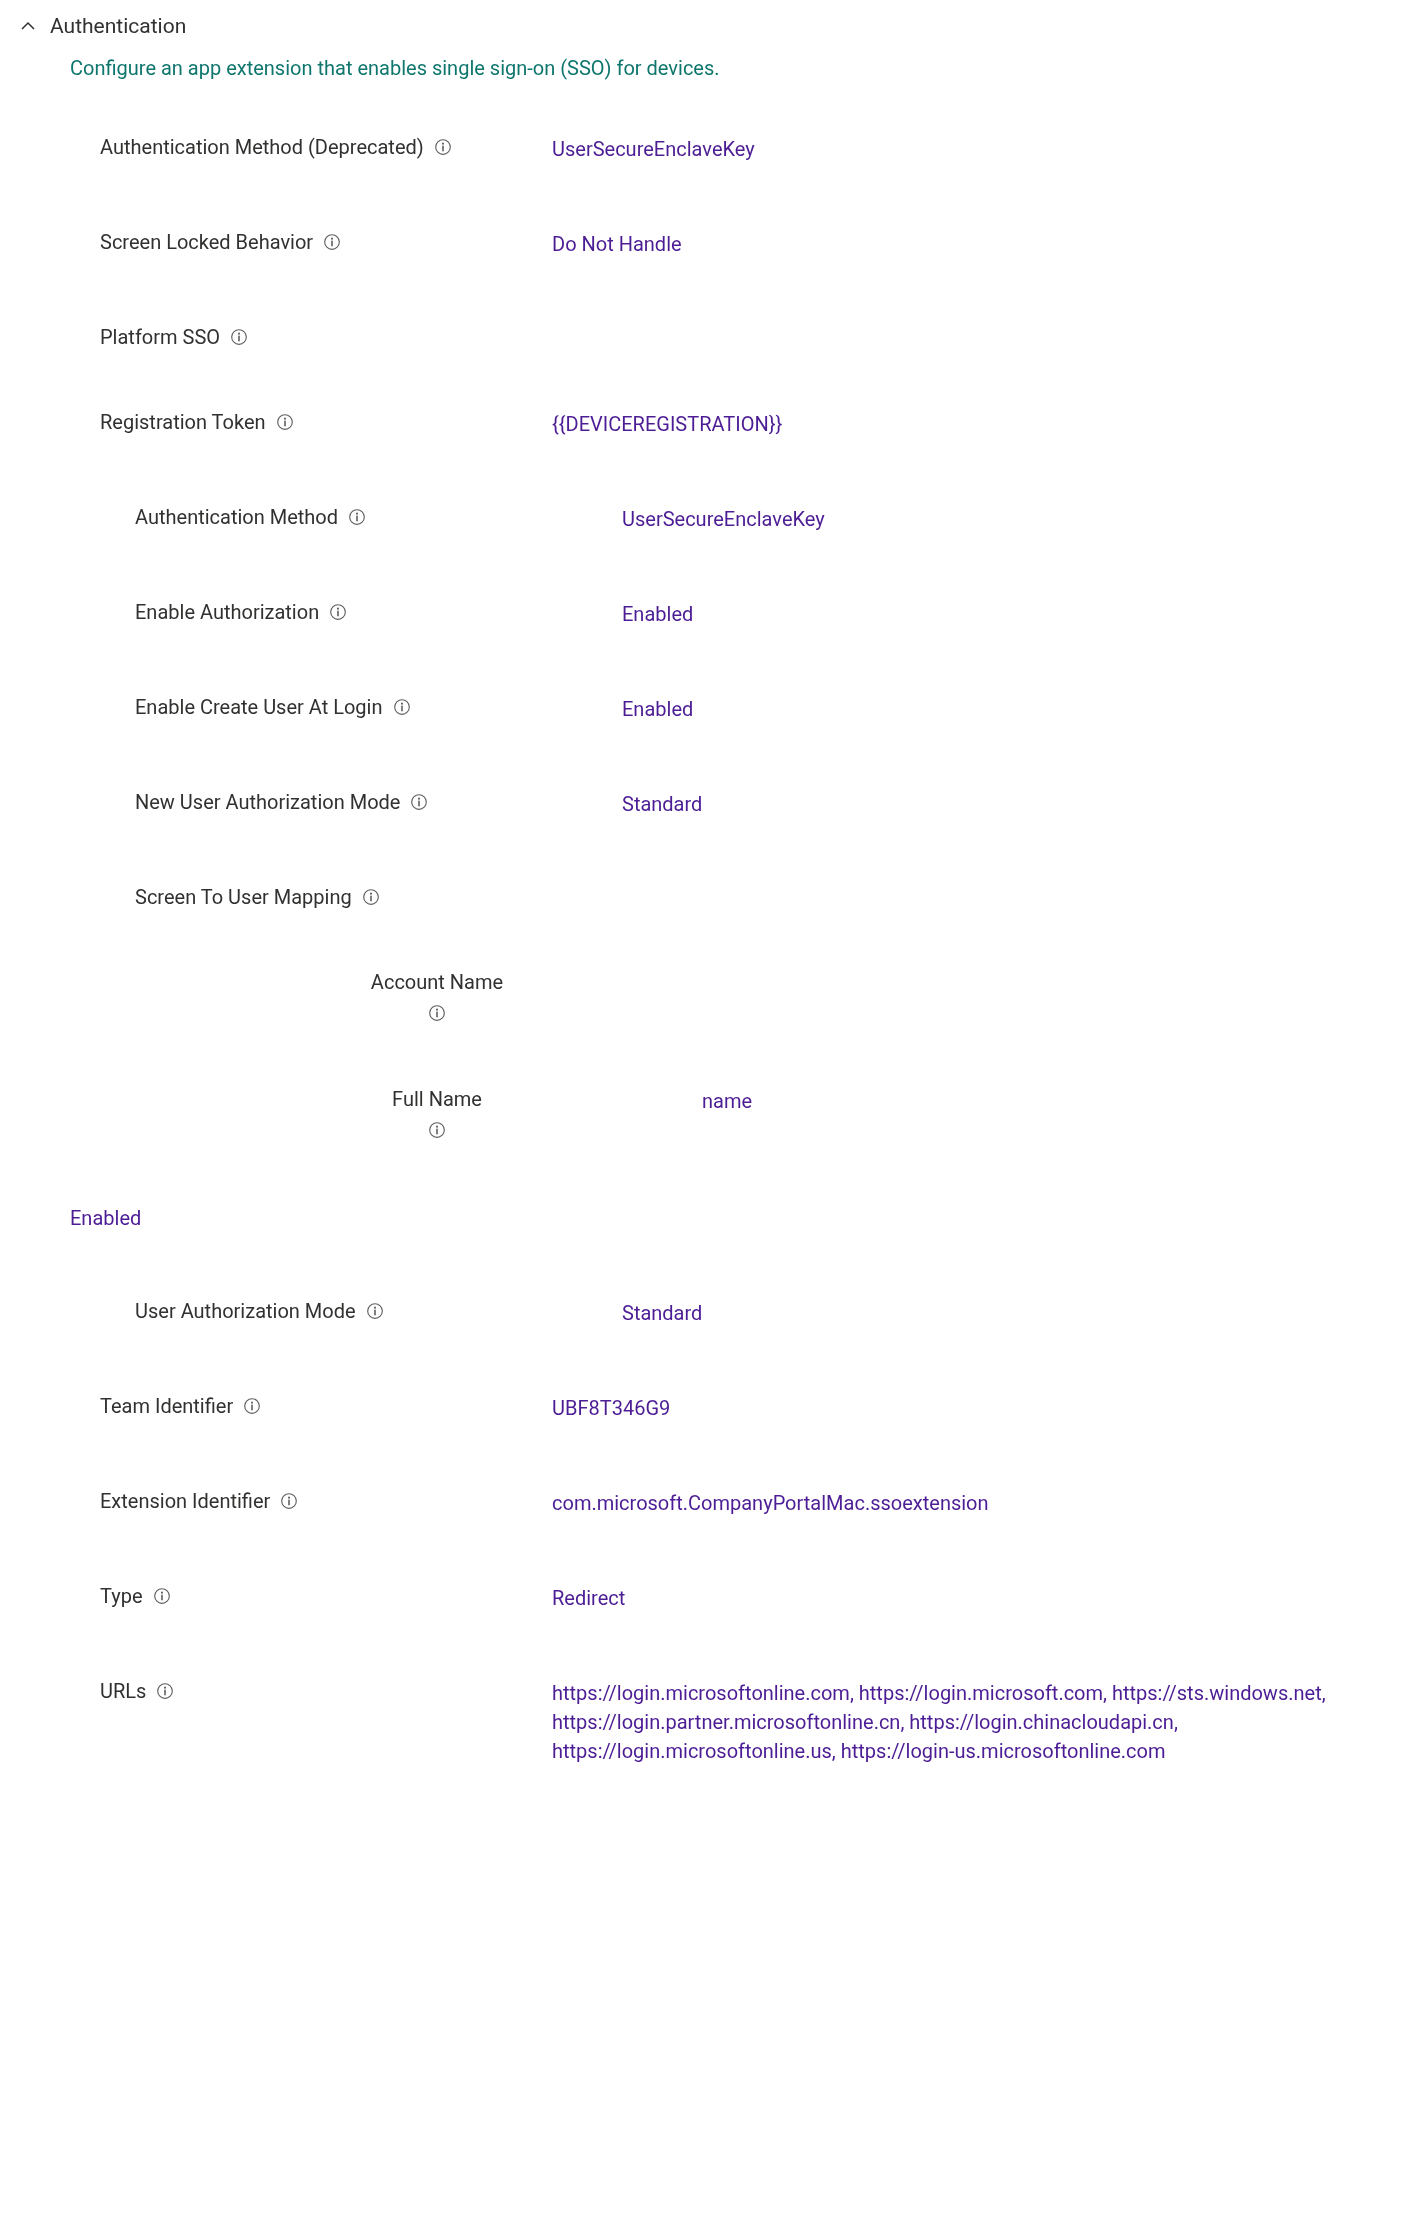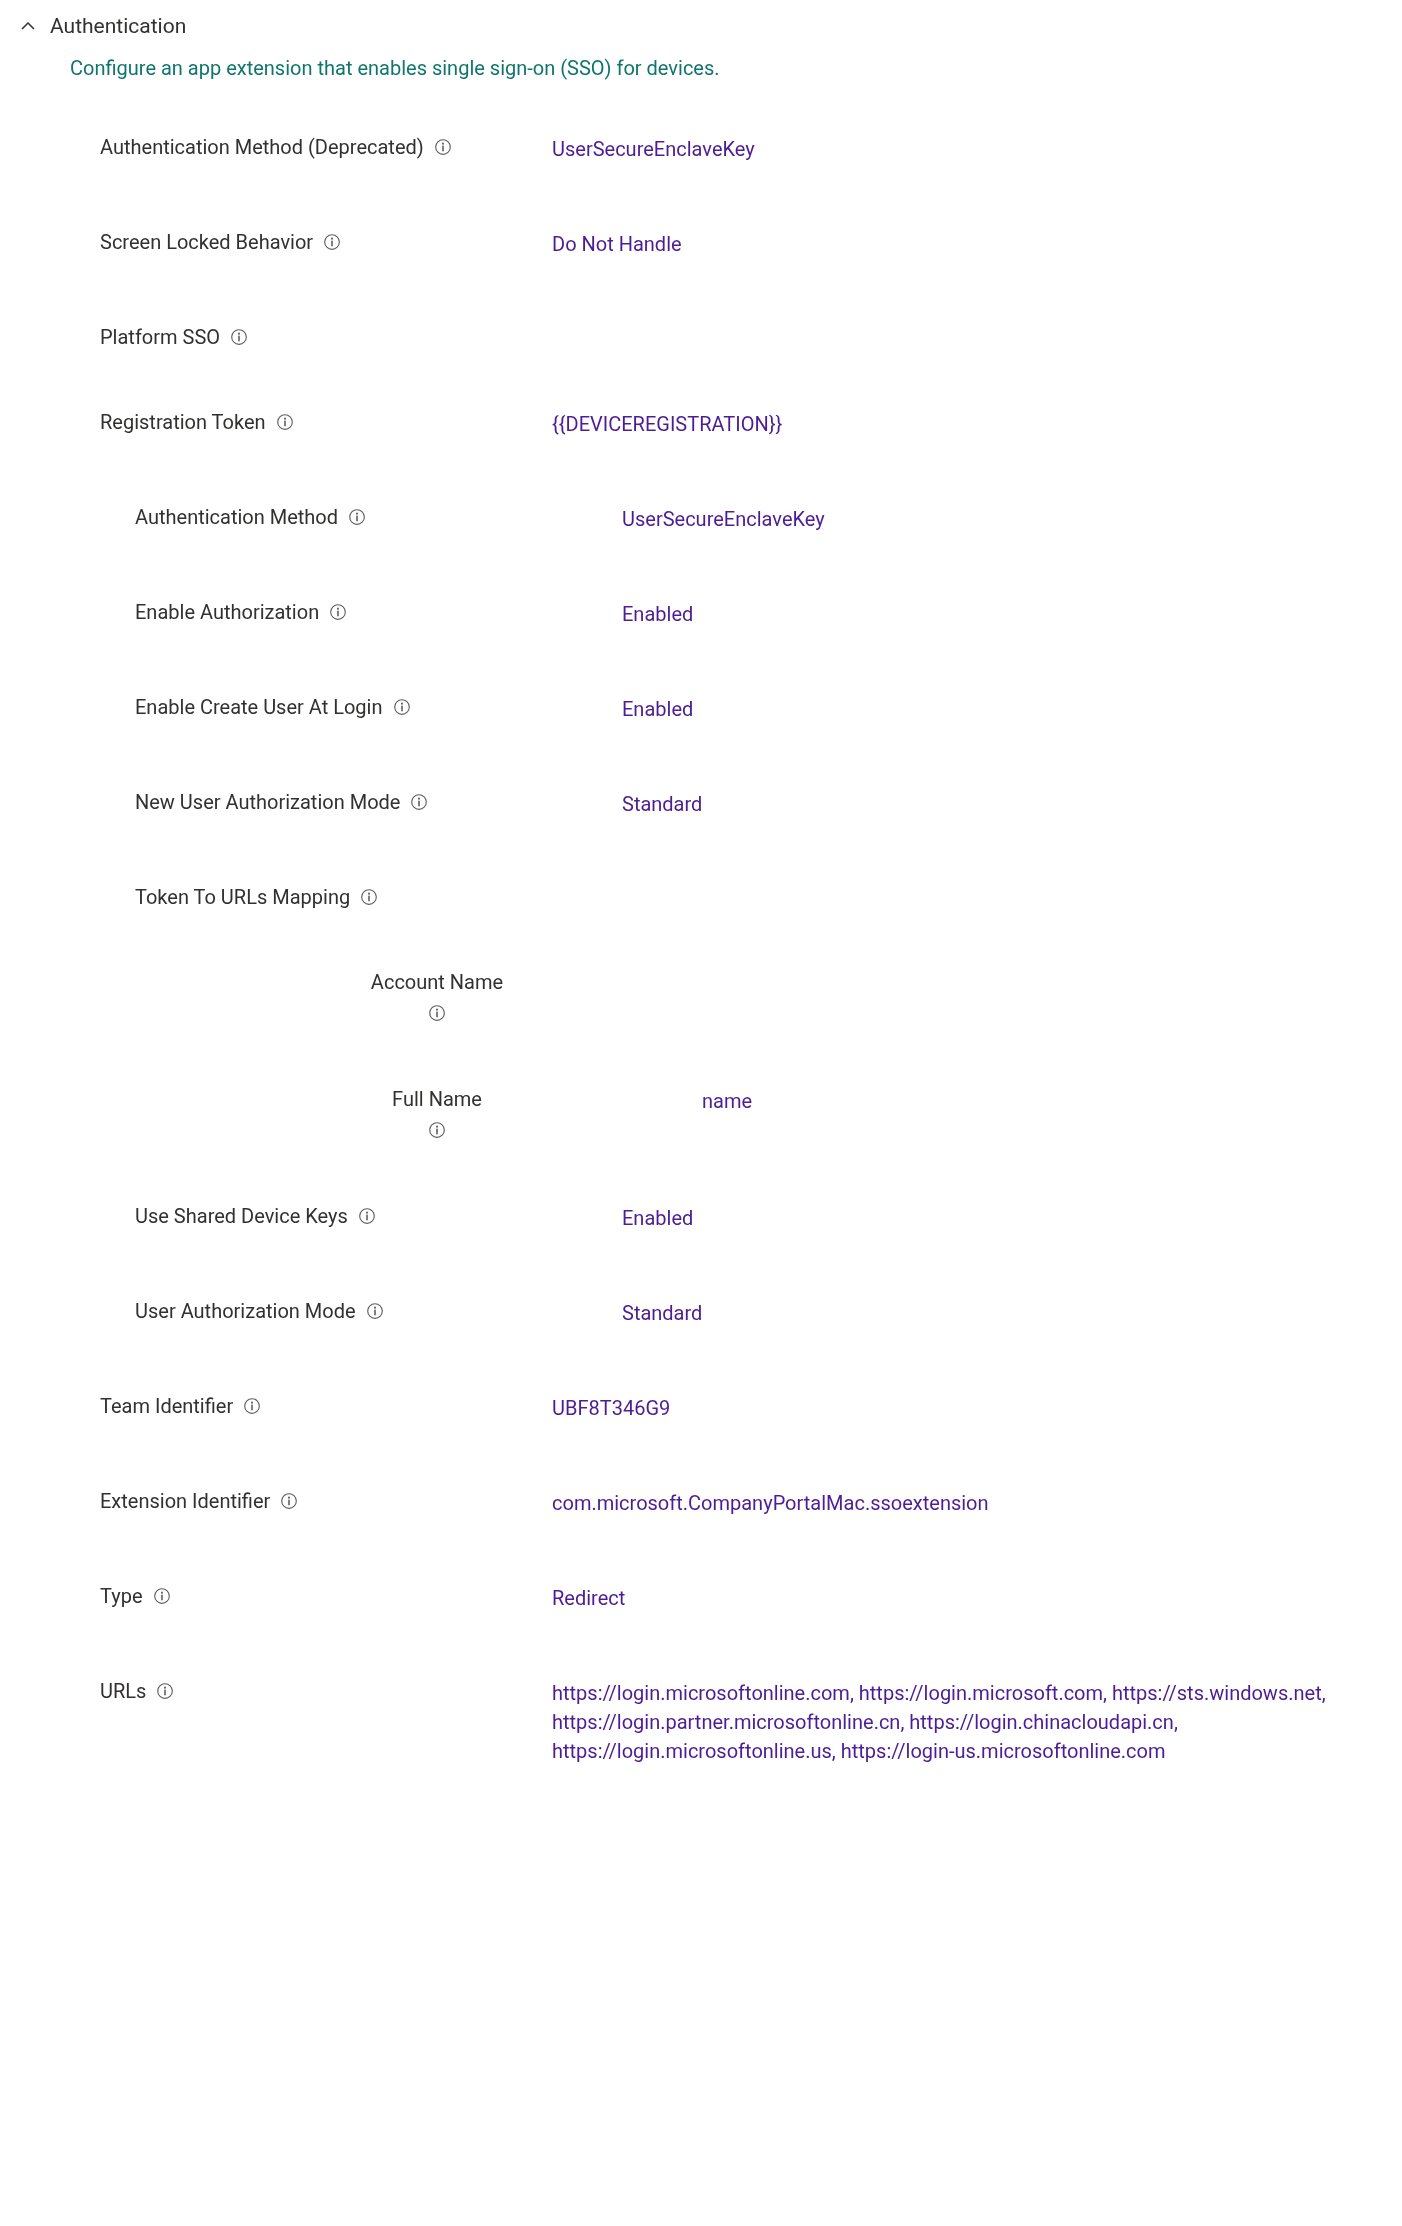--- a/index.html
+++ b/index.html
@@ -227,21 +227,21 @@
               <circle cx="8" cy="5" r="0.9" fill="#605e5c"></circle>
               <rect x="7.3" y="6.8" width="1.4" height="5" fill="#605e5c"></rect>
             </svg>
         </span>
       </div>
       <div class="value-cell">Standard</div>
     </div>
 
     <div class="row lvl1 header-row">
       <div class="label-cell">
-        <span class="label-text">Token To URLs Mapping</span>
+        <span class="label-text">Screen To User Mapping</span>
         <span class="info-icon">
           <svg viewBox="0 0 16 16">
               <circle cx="8" cy="8" r="6.5" fill="none" stroke="#605e5c" stroke-width="1"></circle>
               <circle cx="8" cy="5" r="0.9" fill="#605e5c"></circle>
               <rect x="7.3" y="6.8" width="1.4" height="5" fill="#605e5c"></rect>
             </svg>
         </span>
       </div>
       <div class="value-cell"></div>
     </div>
@@ -267,30 +267,20 @@
               <circle cx="8" cy="8" r="6.5" fill="none" stroke="#605e5c" stroke-width="1"></circle>
               <circle cx="8" cy="5" r="0.9" fill="#605e5c"></circle>
               <rect x="7.3" y="6.8" width="1.4" height="5" fill="#605e5c"></rect>
             </svg>
         </span>
       </div>
       <div class="value-cell">name</div>
     </div>
 
     <div class="row lvl1">
-      <div class="label-cell">
-        <span class="label-text">Use Shared Device Keys</span>
-        <span class="info-icon">
-          <svg viewBox="0 0 16 16">
-              <circle cx="8" cy="8" r="6.5" fill="none" stroke="#605e5c" stroke-width="1"></circle>
-              <circle cx="8" cy="5" r="0.9" fill="#605e5c"></circle>
-              <rect x="7.3" y="6.8" width="1.4" height="5" fill="#605e5c"></rect>
-            </svg>
-        </span>
-      </div>
       <div class="value-cell">Enabled</div>
     </div>
 
     <div class="row lvl1">
       <div class="label-cell">
         <span class="label-text">User Authorization Mode</span>
         <span class="info-icon">
           <svg viewBox="0 0 16 16">
               <circle cx="8" cy="8" r="6.5" fill="none" stroke="#605e5c" stroke-width="1"></circle>
               <circle cx="8" cy="5" r="0.9" fill="#605e5c"></circle>

